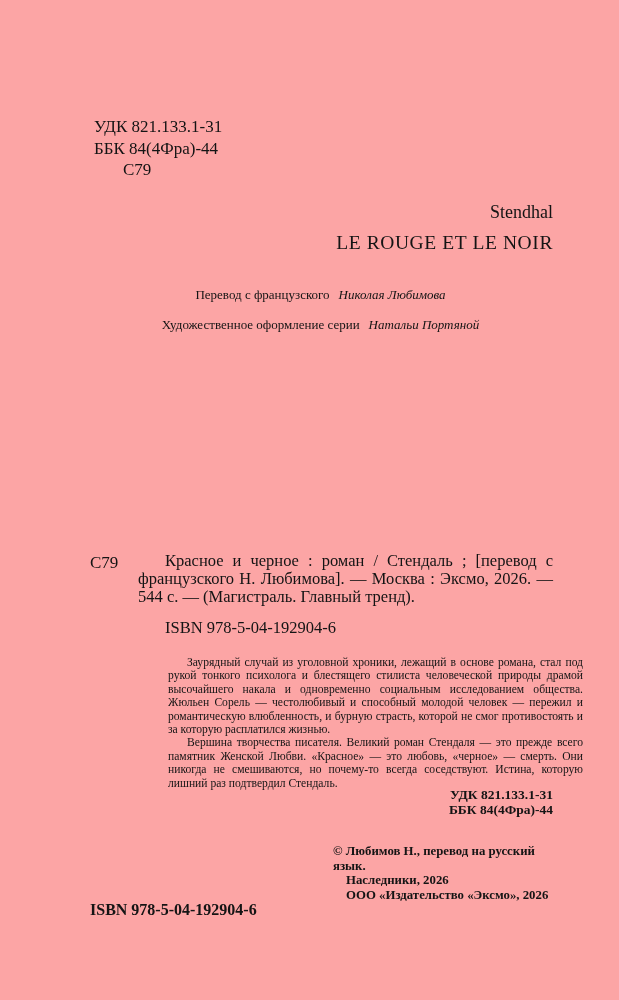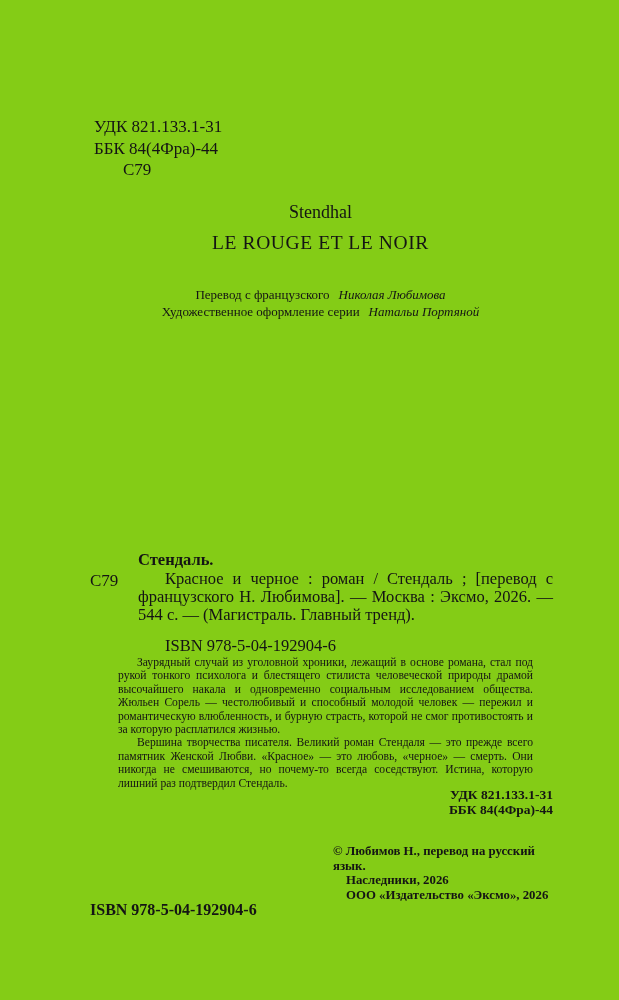--- a/index.html
+++ b/index.html
@@ -6,63 +6,63 @@
   html, body { background: #ffffff; }
   body {
     width: 619px; height: 1000px;
     font-family: "Liberation Serif", "DejaVu Serif", serif;
     color: #141414;
     position: relative;
     overflow: hidden;
   }
   .page {
     position: absolute; inset: 0;
-    background: #84cc16;
+    background: #fca5a5;
   }
   .content {
     position: absolute;
     left: 88px; top: 0;
     width: 465px; height: 1000px;
   }
   .block { position: absolute; width: 100%; }
 
   
   .top-codes { top: 116px; left: 6px; font-size: 17px; line-height: 21.5px; }
   .top-codes .sign { padding-left: 29px; }
 
   
-  .title-block { top: 202px; text-align: center; }
+  .title-block { top: 202px; text-align: right; }
   .book-author { font-size: 18px; }
   .book-title { font-size: 19.5px; letter-spacing: 0.6px; margin-top: 9px; }
 
   
   .credit { text-align: center; font-size: 13px; }
   .credit-1 { top: 287px; }
-  .credit-2 { top: 304px; }
+  .credit-2 { top: 317px; }
   .credit i { margin-left: 9px; }
 
   
   .card { top: 551px; }
   .card-author { margin-left: 50px; font-weight: bold; font-size: 16.5px; line-height: 18px; }
   .card-body { position: relative; margin-top: 1px; }
   .card-code {
     position: absolute; left: 2px; top: 1px;
     font-size: 17px;
   }
   .card-desc {
     margin-left: 50px; width: 415px;
     font-size: 16.5px; line-height: 18px;
     text-align: justify; text-indent: 27px;
   }
   .card-isbn { margin-left: 77px; margin-top: 12px; font-size: 16.5px; }
 
   
   .annotation { top: 656px; }
   .annotation p {
-    margin-left: 30px; width: 415px;
+    margin-left: 80px; width: 415px;
     font-size: 11.6px; line-height: 13.4px;
     text-align: justify; text-indent: 19px;
   }
 
   
   .bottom-codes {
     top: 788px; text-align: right;
     font-weight: bold; font-size: 13.5px; line-height: 14.5px;
   }
 
@@ -99,21 +99,20 @@
 
     <div class="block credit credit-1">
       <span>Перевод с французского</span><i>Николая Любимова</i>
     </div>
 
     <div class="block credit credit-2">
       <span>Художественное оформление серии</span><i>Натальи Портяной</i>
     </div>
 
     <div class="block card">
-      <div class="card-author">Стендаль.</div>
       <div class="card-body">
         <div class="card-code">С79</div>
         <div class="card-desc">Красное и черное : роман / Стендаль ; [перевод с французского Н. Любимова]. — Москва : Эксмо, 2026. — 544 с. — (Магистраль. Главный тренд).</div>
       </div>
       <div class="card-isbn">ISBN 978-5-04-192904-6</div>
     </div>
 
     <div class="block annotation">
       <p>Заурядный случай из уголовной хроники, лежащий в основе романа, стал под рукой тонкого психолога и блестящего стилиста человеческой природы драмой высочайшего накала и одновременно социальным исследованием общества. Жюльен Сорель — честолюбивый и способный молодой человек — пережил и романтическую влюбленность, и бурную страсть, которой не смог противостоять и за которую расплатился жизнью.</p>
       <p>Вершина творчества писателя. Великий роман Стендаля — это прежде всего памятник Женской Любви. «Красное» — это любовь, «черное» — смерть. Они никогда не смешиваются, но почему-то всегда соседствуют. Истина, которую лишний раз подтвердил Стендаль.</p>

